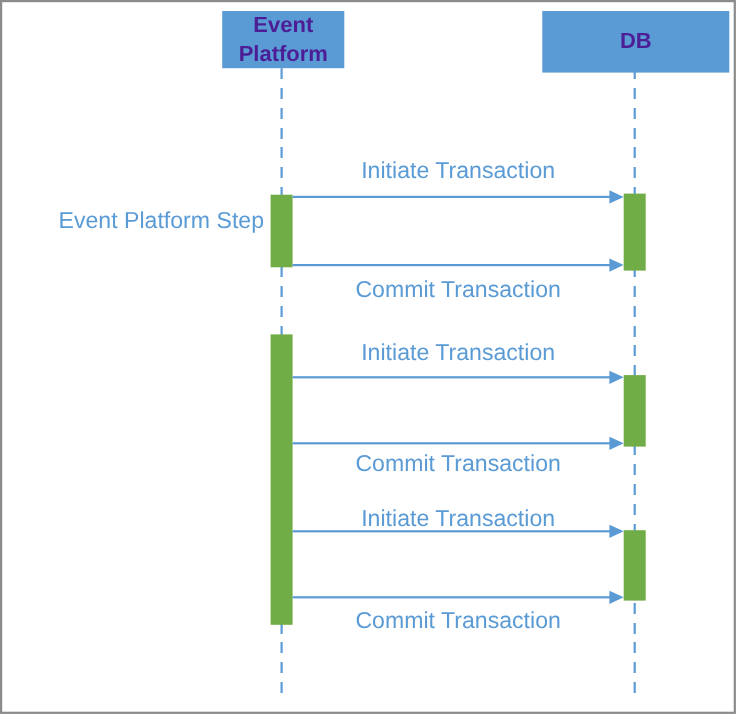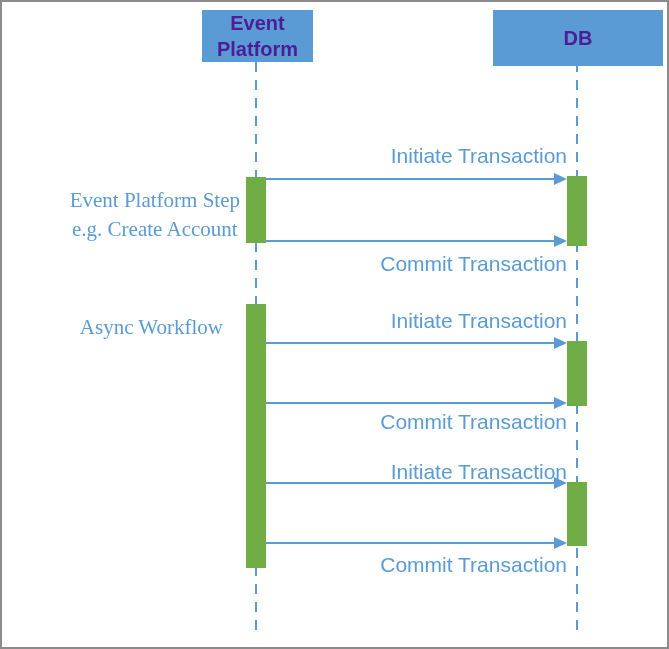--- a/index.html
+++ b/index.html
@@ -51,34 +51,33 @@
     right:0; top:0;
     width:0; height:0;
     border-top:6px solid transparent;
     border-bottom:6px solid transparent;
     border-left:13px solid #5B9BD5;
   }
   .msg-label {
     position:absolute;
     left:264px;
     width:301px;
-    text-align:right;
+    text-align:center;
     color:#5B9BD5;
     font-size:21px;
     line-height:24px;
     white-space:nowrap;
   }
   .side-label {
     position:absolute;
-    text-align:center;
+    text-align:right;
     color:#5B9BD5;
     font-size:21px;
     line-height:29px;
     white-space:nowrap;
-    font-family:Liberation Serif, serif;
   }
 </style>
 </head>
 <body>
 
 <div class="canvas">
 
   <div class="head-box" style="left:200px; top:8px; width:111px; height:52px;">
     <div>Event</div>
     <div>Platform</div>
@@ -124,19 +123,15 @@
 
   <div class="msg-label" style="top:142px;">Initiate Transaction</div>
   <div class="msg-label" style="top:250px;">Commit Transaction</div>
   <div class="msg-label" style="top:307px;">Initiate Transaction</div>
   <div class="msg-label" style="top:408px;">Commit Transaction</div>
   <div class="msg-label" style="top:458px;">Initiate Transaction</div>
   <div class="msg-label" style="top:551px;">Commit Transaction</div>
 
   <div class="side-label" style="top:184px; right:427px;">
     <div>Event Platform Step</div>
-    <div>e.g. Create Account</div>
-  </div>
-  <div class="side-label" style="top:311px; right:444px;">
-    <div>Async Workflow</div>
   </div>
 
 </div>
 
 </body></html>

